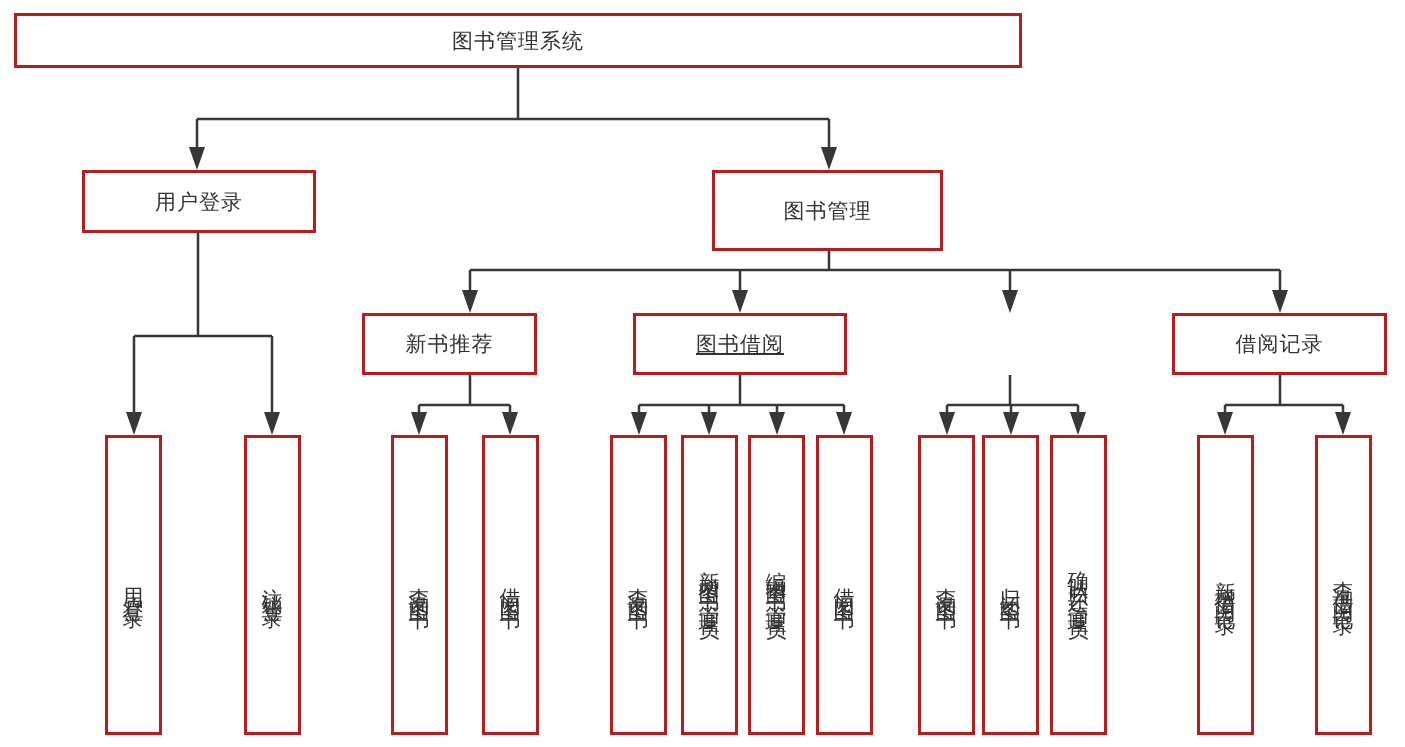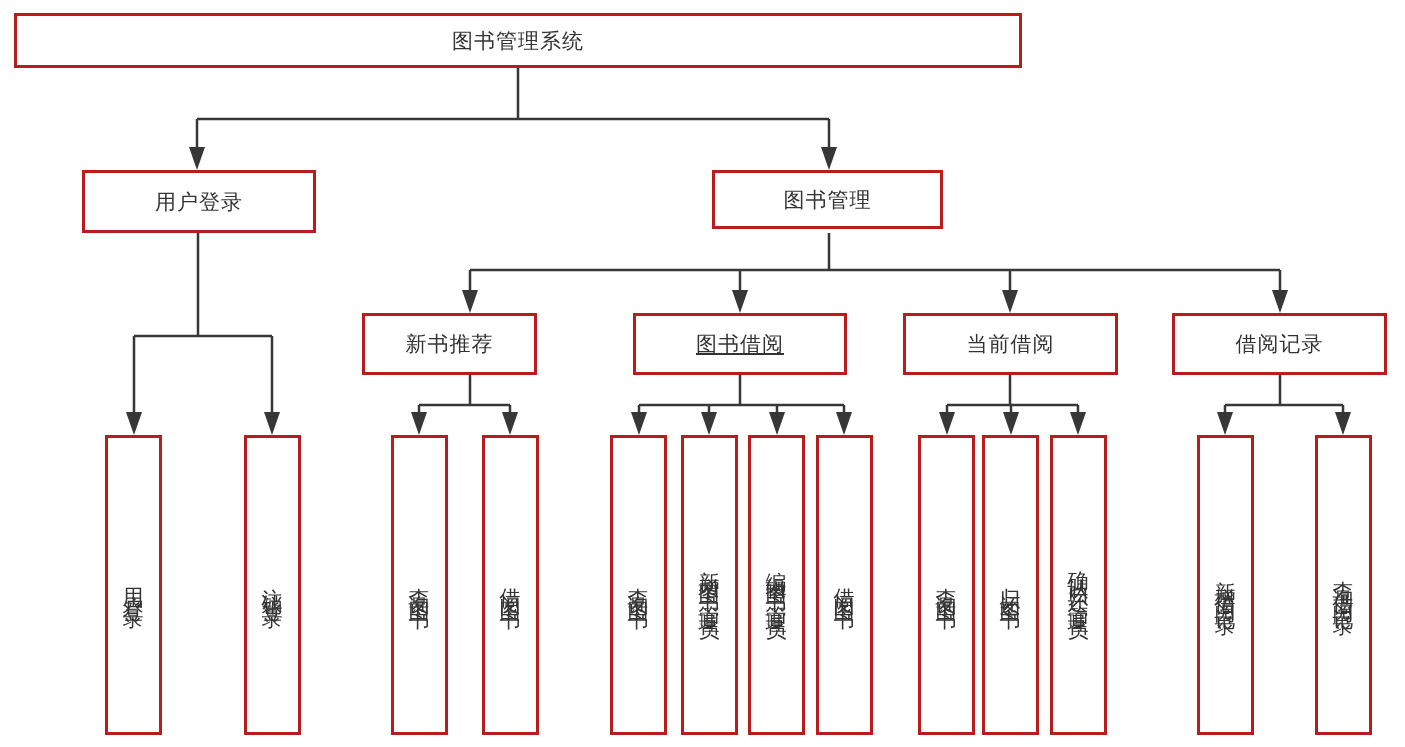--- a/index.html
+++ b/index.html
@@ -52,21 +52,21 @@
     left: 1152px;
     top: 710px;
     font-size: 22px;
     color: #9b9b9b;
     white-space: nowrap;
     text-shadow: 0 0 2px #ffffff, 0 0 4px #ffffff;
   }
   
   #node-root        { left: 14px;   top: 13px;  width: 1008px; height: 55px; }
   #node-user-login-branch { left: 82px;  top: 170px; width: 234px; height: 63px; }
-  #node-book-mgmt-branch  { left: 712px; top: 170px; width: 231px; height: 59px; }
+  #node-book-mgmt-branch  { left: 712px; top: 170px; width: 231px; height: 81px; }
 
   #node-new-book-group   { left: 362px;  top: 313px; width: 175px; height: 62px; }
   #node-borrow-group     { left: 633px;  top: 313px; width: 214px; height: 62px; text-decoration: underline; }
   #node-current-group    { left: 903px;  top: 313px; width: 215px; height: 62px; }
   #node-record-group     { left: 1172px; top: 313px; width: 215px; height: 62px; }
 
   .leaf { top: 435px; width: 57px; height: 300px; }
   #leaf-a1 { left: 105px; }
   #leaf-a2 { left: 244px; }
   #leaf-b1 { left: 391px; }
@@ -125,21 +125,20 @@
     </g>
   </svg>
 
   <div class="node h-node" id="node-root">图书管理系统</div>
 
   <div class="node h-node" id="node-user-login-branch">用户登录</div>
   <div class="node h-node" id="node-book-mgmt-branch">图书管理</div>
 
   <div class="node h-node" id="node-new-book-group">新书推荐</div>
   <div class="node h-node" id="node-borrow-group">图书借阅</div>
-  <div class="node h-node" id="node-current-group">当前借阅</div>
   <div class="node h-node" id="node-record-group">借阅记录</div>
 
   <div class="node v-node leaf" id="leaf-a1">用户登录</div>
   <div class="node v-node leaf" id="leaf-a2">注销登录</div>
 
   <div class="node v-node leaf" id="leaf-b1">查询图书</div>
   <div class="node v-node leaf" id="leaf-b2">借阅图书</div>
 
   <div class="node v-node leaf" id="leaf-c1">查询图书</div>
   <div class="node v-node leaf" id="leaf-c2">新增图书（管理员）</div>

